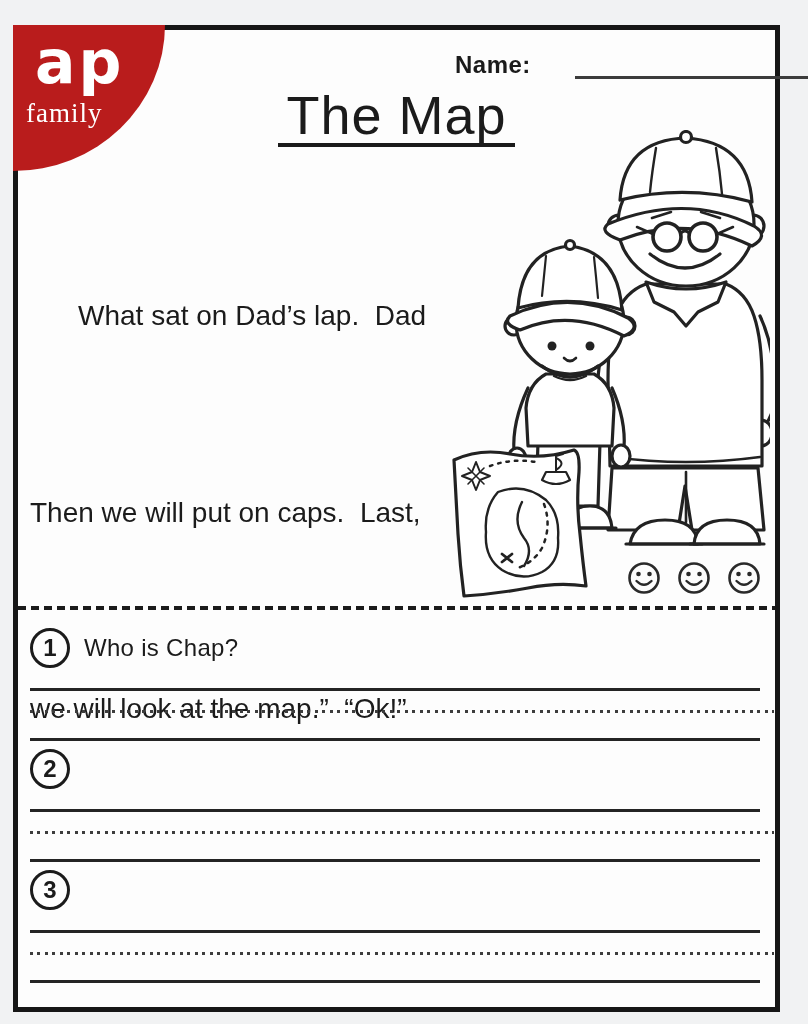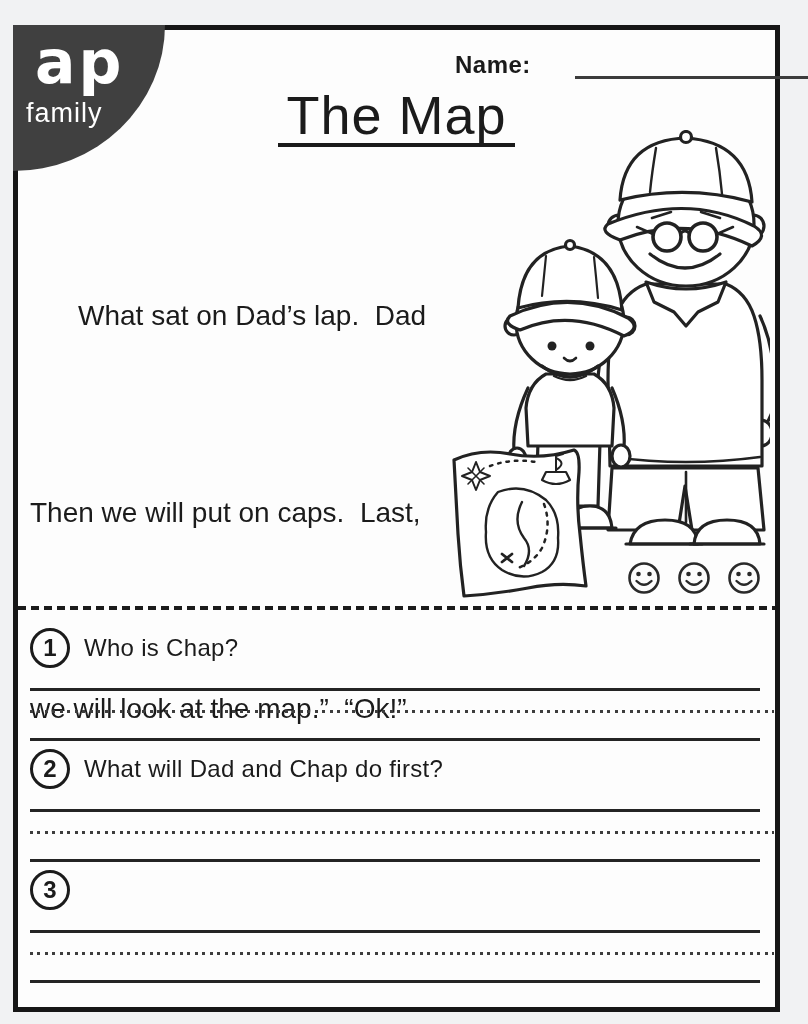--- a/index.html
+++ b/index.html
@@ -8,29 +8,29 @@
     background:#f1f2f3;
     font-family:"Liberation Sans",sans-serif;color:#1b1b1b;
   }
   .page{
     position:absolute;left:13px;top:25px;width:767px;height:987px;
     box-sizing:border-box;border:5px solid #161616;background:#fdfdfd;
   }
   
   .logo{
     position:absolute;left:-5px;top:-5px;width:152px;height:146px;
-    background:#404040;border-bottom-right-radius:100% 100%;z-index:5;
+    background:#b91c1c;border-bottom-right-radius:100% 100%;z-index:5;
   }
   .logo-ap{
     position:absolute;left:22px;top:2px;font-size:60px;font-weight:bold;
     color:#fff;font-family:"DejaVu Sans",sans-serif;letter-spacing:3px;
   }
   .logo-family{
     position:absolute;left:13px;top:73px;font-size:27px;color:#fff;
-    font-family:Liberation Sans, sans-serif;letter-spacing:1px;
+    font-family:Liberation Serif, serif;letter-spacing:1px;
   }
   
   .name-row{position:absolute;left:437px;top:16px;display:flex;align-items:flex-end;gap:42px;}
   .name-label{font-size:24px;font-weight:bold;letter-spacing:.5px;}
   .name-line{width:237px;height:30px;border-bottom:3px solid #3c3c3c;margin-left:2px;}
   
   .title-wrap{position:absolute;left:0;right:0;top:60px;text-align:center;}
   .title{
     display:inline-block;font-size:54px;line-height:50px;font-weight:normal;
     letter-spacing:1px;border-bottom:4px solid #1b1b1b;padding:0 8px 3px 8px;
@@ -215,21 +215,20 @@
       <span class="qtext">Who is Chap?</span>
     </div>
     <div class="ans ans-solid a1"></div>
     <div class="ans ans-dotted a2"></div>
     <div class="ans ans-solid a3"></div>
   </div>
 
   <div class="qblock q2">
     <div class="qheader">
       <span class="qnum">2</span>
-      <span class="qtext">What will Dad and Chap do first?</span>
     </div>
     <div class="ans ans-solid a1"></div>
     <div class="ans ans-dotted a2"></div>
     <div class="ans ans-solid a3"></div>
   </div>
 
   <div class="qblock q3">
     <div class="qheader">
       <span class="qnum">3</span>
     </div>

